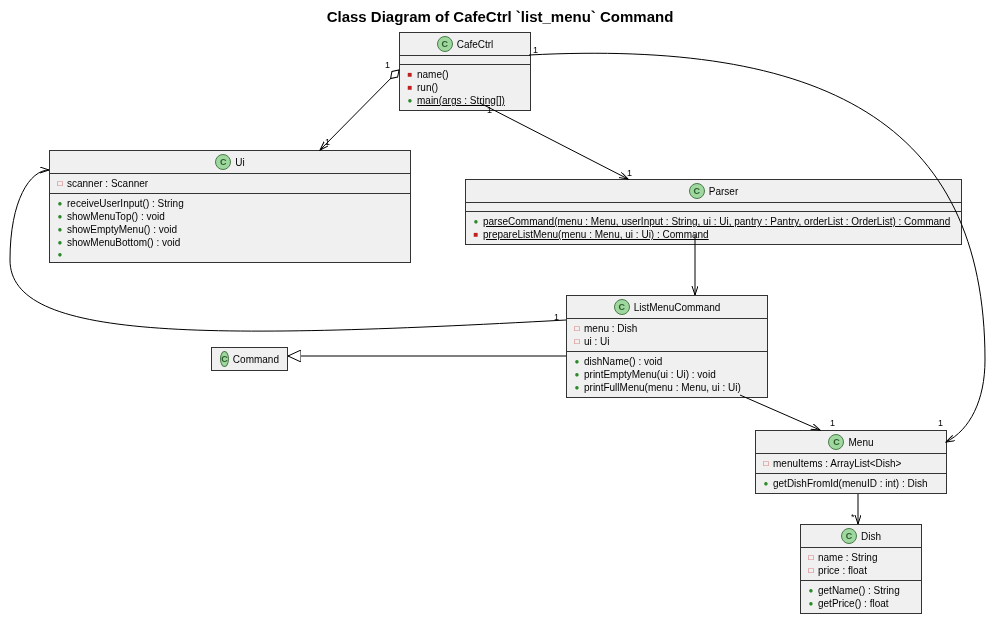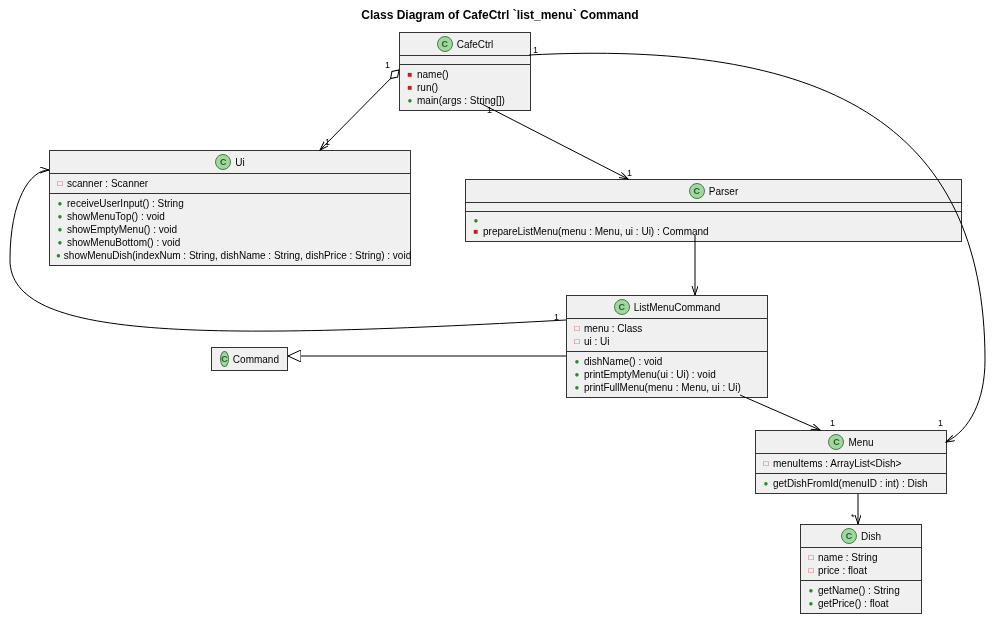--- a/index.html
+++ b/index.html
@@ -1,27 +1,27 @@
 <!DOCTYPE html>
 <html><head>
 <meta charset="utf-8">
 <style>
 body{margin:0;font-family:Arial,Helvetica,sans-serif;font-size:10px;background:#fff;color:#000;position:relative;width:1000px;height:630px;overflow:hidden}
-.title{text-align:center;font-weight:bold;font-size:12px;padding:8px 8px}
+.title{text-align:center;font-weight:bold;font-size:15px;padding:8px 8px}
 .class-box{position:absolute;border:1px solid #333;background:#f0f0f0}
 .class-head{display:flex;align-items:center;justify-content:center;padding:3px 8px;border-bottom:1px solid #333;gap:4px}
 .class-icon{display:inline-flex;width:14px;height:14px;border:1px solid #4a7a4a;border-radius:50%;background:#9fd89f;align-items:center;justify-content:center;font-size:9px;font-weight:bold;color:#2a5a2a}
 .section{border-bottom:1px solid #333;padding:3px 6px}
 .section:last-child{border-bottom:none}
 .member{display:flex;align-items:center;gap:3px;padding:1px 0;white-space:nowrap}
 .vis{display:inline-flex;width:8px;height:8px;align-items:center;justify-content:center;font-size:8px}
 .vis.public{color:#2a8a2a}
 .vis.private{color:#c02020}
 .vis.protected{color:#c02020}
-.static{}
+.static{text-decoration:underline}
 .mult{position:absolute;font-size:9px;background:transparent}
 svg.overlay{position:absolute;top:0;left:0;width:1000px;height:630px;pointer-events:none}
 </style>
 </head>
 <body>
 
 <div class="title">Class Diagram of CafeCtrl `list_menu` Command</div>
 
 <div class="class-box" style="left:399px;top:32px;width:130px">
   <div class="class-head">
@@ -68,34 +68,34 @@
       <div class="member">
         <span class="vis public">●</span>
         <span>showEmptyMenu() : void</span>
       </div>
       <div class="member">
         <span class="vis public">●</span>
         <span>showMenuBottom() : void</span>
       </div>
       <div class="member">
         <span class="vis public">●</span>
-        <span>showMenuDish(indexNum : String, dishName : String, dishPrice : String) : void</span>
       </div>
     </div>
 </div>
 
 <div class="class-box" style="left:465px;top:179px;width:495px">
   <div class="class-head">
       <span class="class-icon">C</span>
       <span>Parser</span>
     </div>
   <div class="section" style="height:2px"></div>
   <div class="section" id="parser-methods">
       <div class="member">
         <span class="vis public">●</span>
+        <span class="static">parseCommand(menu : Menu, userInput : String, ui : Ui, pantry : Pantry, orderList : OrderList) : Command</span>
       </div>
       <div class="member">
         <span class="vis private">■</span>
         <span class="static">prepareListMenu(menu : Menu, ui : Ui) : Command</span>
       </div>
     </div>
 </div>
 
 <div class="class-box" style="left:211px;top:347px;width:75px">
   <div class="class-head" style="border-bottom:none">
@@ -105,21 +105,21 @@
 </div>
 
 <div class="class-box" style="left:566px;top:295px;width:200px">
   <div class="class-head">
       <span class="class-icon">C</span>
       <span>ListMenuCommand</span>
     </div>
   <div class="section" id="listmenu-fields">
       <div class="member">
         <span class="vis protected">□</span>
-        <span>menu : Class</span>
+        <span>menu : Dish</span>
       </div>
       <div class="member">
         <span class="vis protected">□</span>
         <span>ui : Ui</span>
       </div>
     </div>
   <div class="section" id="listmenu-methods">
       <div class="member">
         <span class="vis public">●</span>
         <span>dishName() : void</span>

